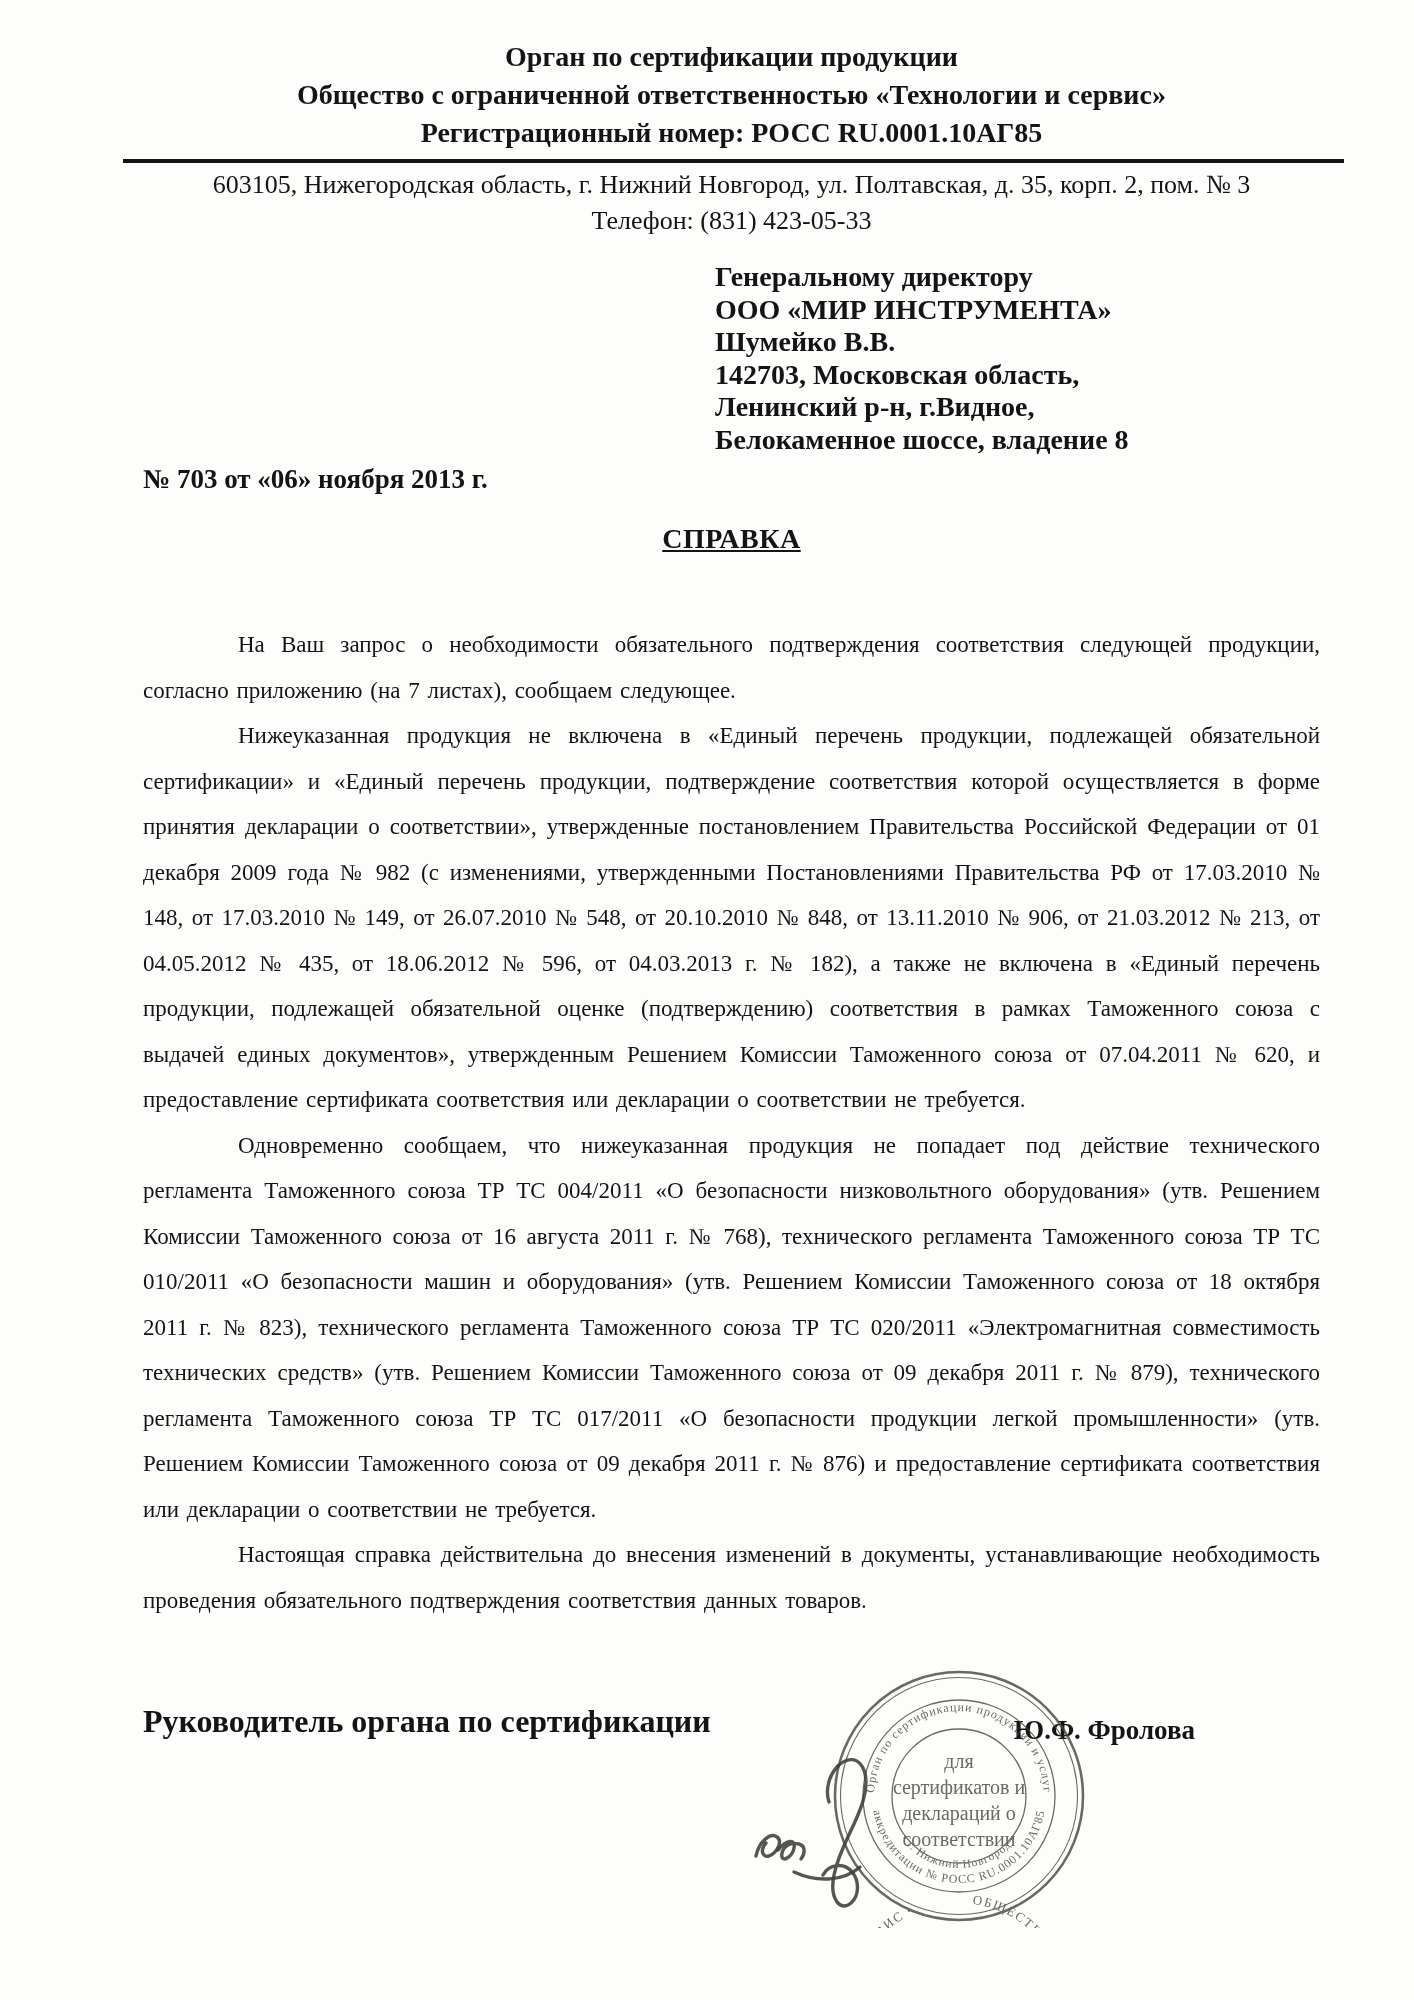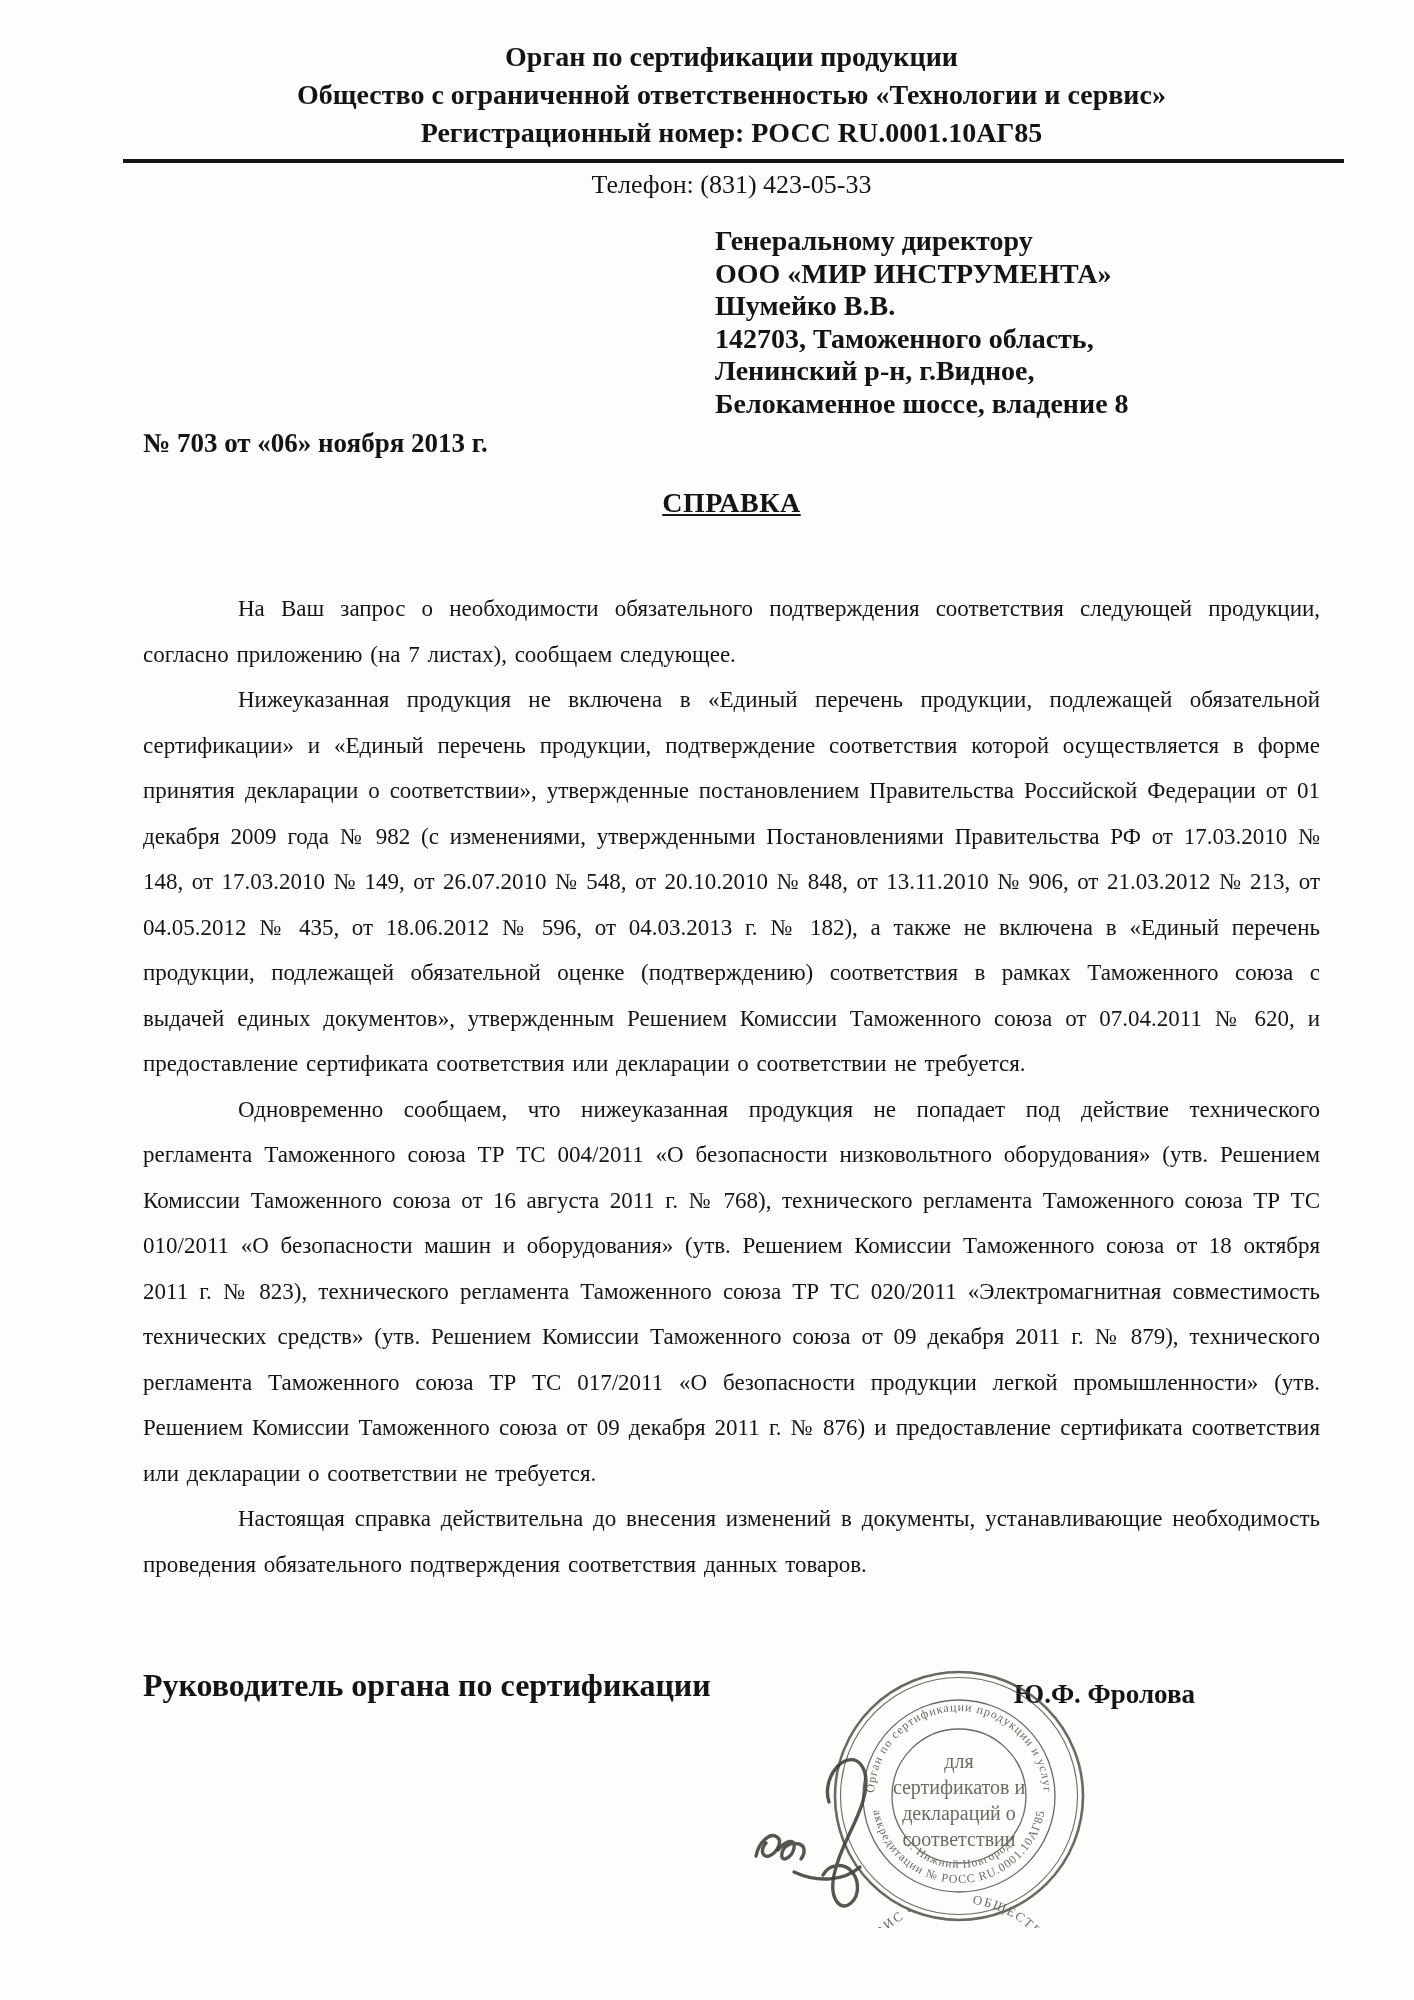--- a/index.html
+++ b/index.html
@@ -46,27 +46,28 @@
 <body>
 
 <div class="page">
 
   <div class="lh">
     <div class="lh-line">Орган по сертификации продукции</div>
     <div class="lh-line">Общество с ограниченной ответственностью «Технологии и сервис»</div>
     <div class="lh-line">Регистрационный номер: РОСС RU.0001.10АГ85</div>
   </div>
   <div class="rule"></div>
+  <div class="addr">603105, Нижегородская область, г. Нижний Новгород, ул. Полтавская, д. 35, корп. 2, пом. № 3</div>
   <div class="addr">Телефон: (831) 423-05-33</div>
 
   <div class="recipient">
     <div>Генеральному директору</div>
     <div>ООО «МИР ИНСТРУМЕНТА»</div>
     <div>Шумейко В.В.</div>
-    <div>142703, Таможенного область,</div>
+    <div>142703, Московская область,</div>
     <div>Ленинский р-н, г.Видное,</div>
     <div>Белокаменное шоссе, владение 8</div>
   </div>
 
   <div class="ref-line">№ 703 от «06» ноября 2013 г.</div>
 
   <div class="doc-title">СПРАВКА</div>
 
   <div class="doc-body">
     <p>На Ваш запрос о необходимости обязательного подтверждения соответствия следующей продукции, согласно приложению (на 7 листах), сообщаем следующее.</p>

